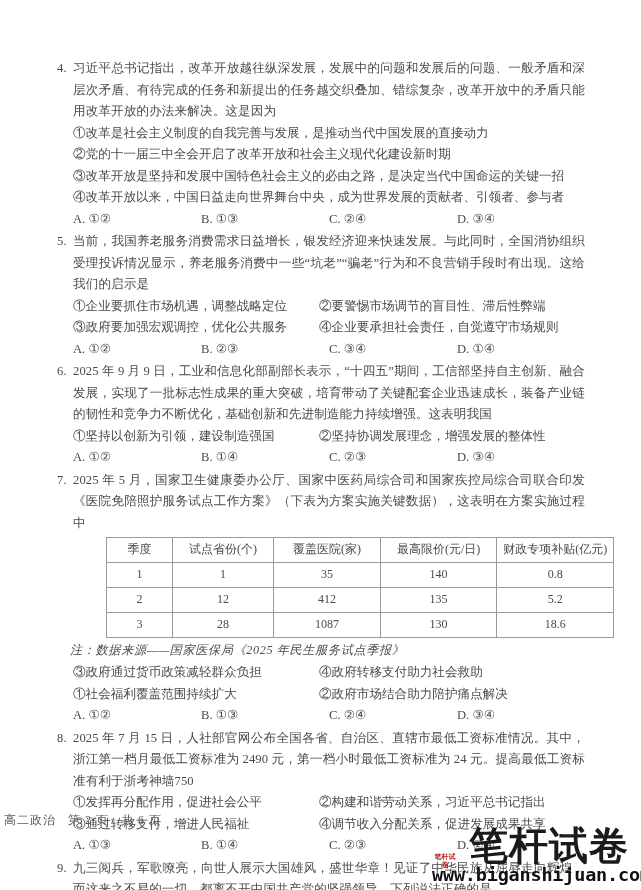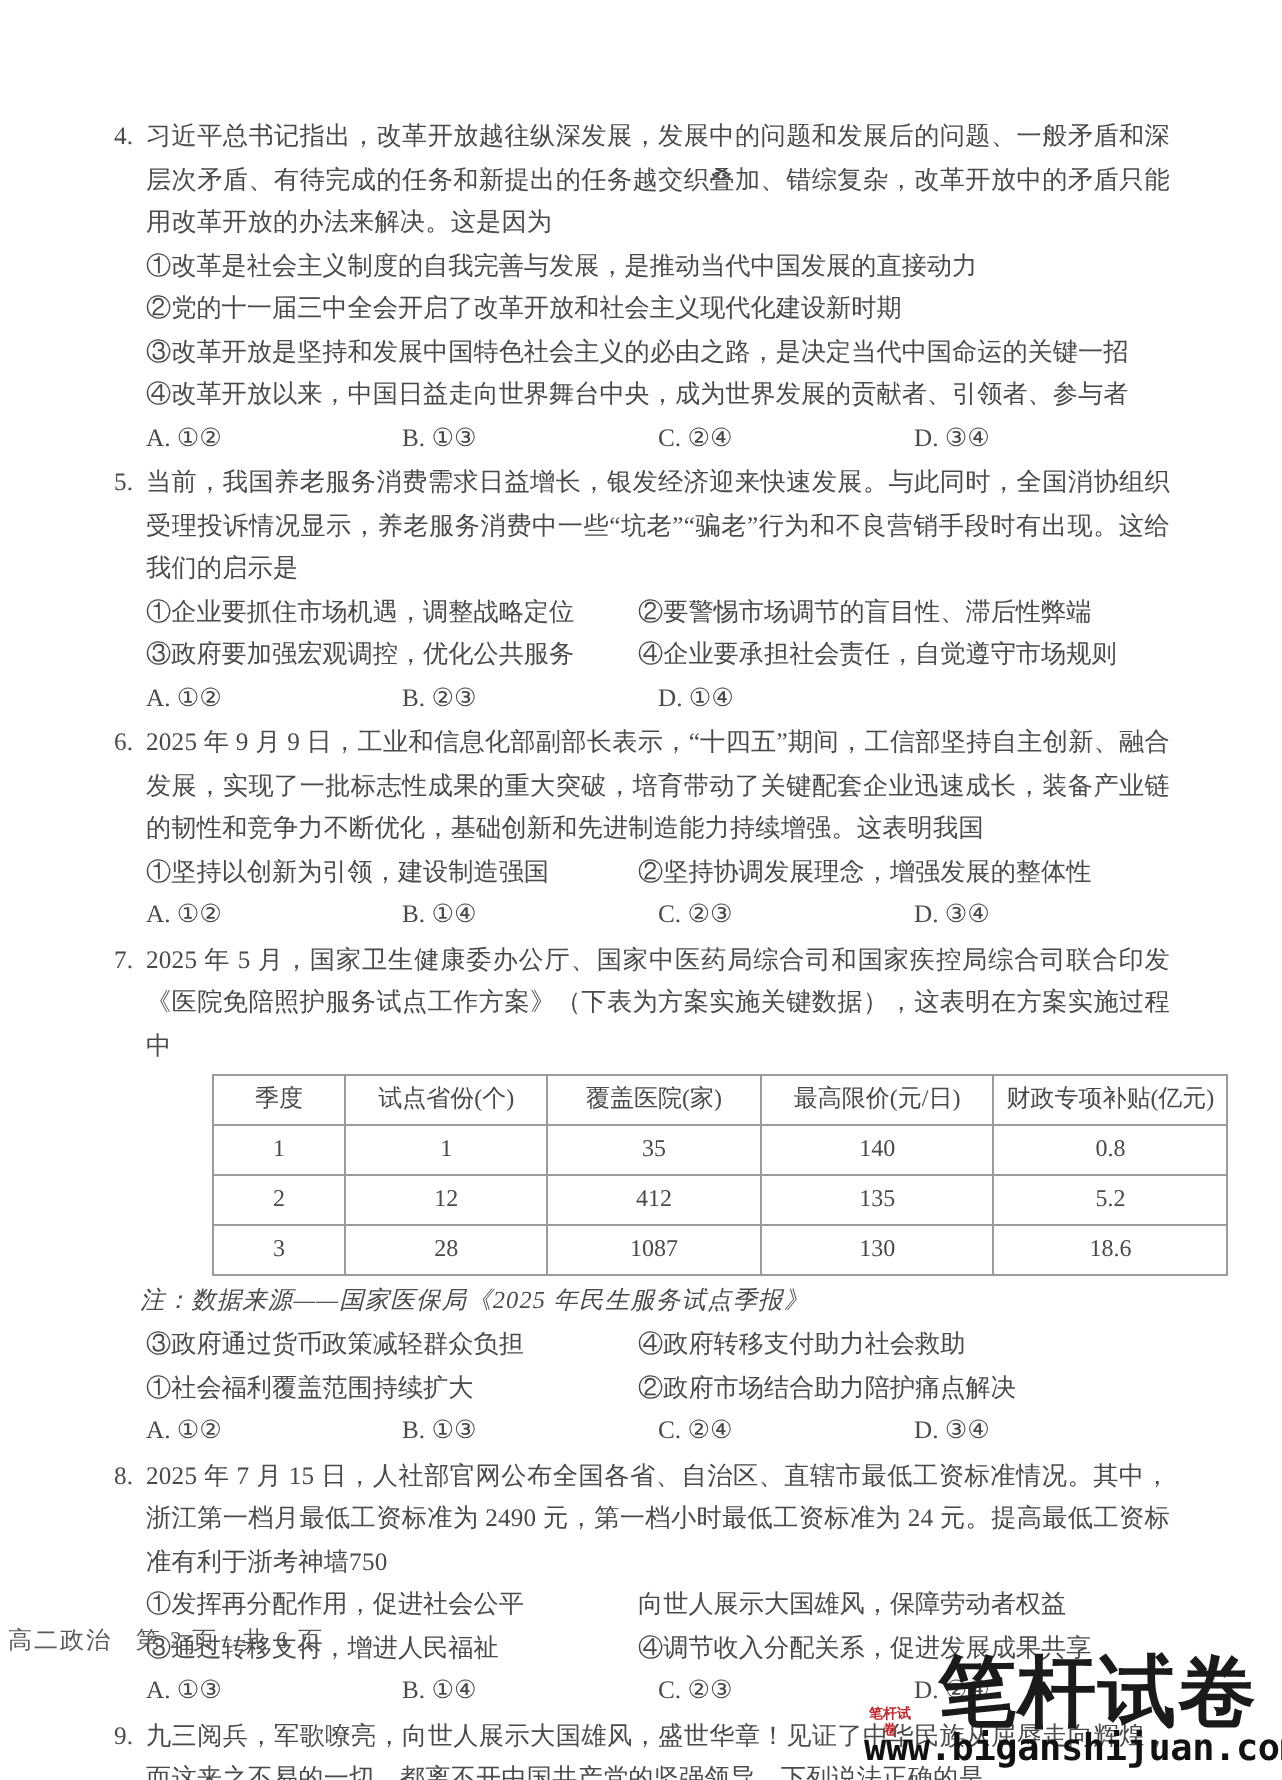--- a/index.html
+++ b/index.html
@@ -219,20 +219,21 @@
           <span class="s-right">②要警惕市场调节的盲目性、滞后性弊端</span>
         </div>
         <div class="stmt-row">
           <span class="s-left">③政府要加强宏观调控，优化公共服务</span>
           <span class="s-right">④企业要承担社会责任，自觉遵守市场规则</span>
         </div>
       </div>
       <div class="opts">
         <span class="opt">A. ①②</span>
         <span class="opt">B. ②③</span>
+        <span class="opt">C. ③④</span>
         <span class="opt">D. ①④</span>
       </div>
     </div>
 
     <div class="q">
       <div class="q-stem">
         <span class="q-num">6.</span>
         <span class="q-text">2025 年 9 月 9 日，工业和信息化部副部长表示，“十四五”期间，工信部坚持自主创新、融合发展，实现了一批标志性成果的重大突破，培育带动了关键配套企业迅速成长，装备产业链的韧性和竞争力不断优化，基础创新和先进制造能力持续增强。这表明我国</span>
       </div>
       <div class="stmts">
@@ -313,21 +314,21 @@
     </div>
 
     <div class="q">
       <div class="q-stem">
         <span class="q-num">8.</span>
         <span class="q-text">2025 年 7 月 15 日，人社部官网公布全国各省、自治区、直辖市最低工资标准情况。其中，浙江第一档月最低工资标准为 2490 元，第一档小时最低工资标准为 24 元。提高最低工资标准有利于浙考神墙750</span>
       </div>
       <div class="stmts">
         <div class="stmt-row">
           <span class="s-left">①发挥再分配作用，促进社会公平</span>
-          <span class="s-right">向世人展示大国雄风，保障劳动者权益</span>
+          <span class="s-right">②构建和谐劳动关系，习近平总书记指出</span>
         </div>
         <div class="stmt-row">
           <span class="s-left">③通过转移支付，增进人民福祉</span>
           <span class="s-right">④调节收入分配关系，促进发展成果共享</span>
         </div>
       </div>
       <div class="opts">
         <span class="opt">A. ①③</span>
         <span class="opt">B. ①④</span>
         <span class="opt">C. ②③</span>

